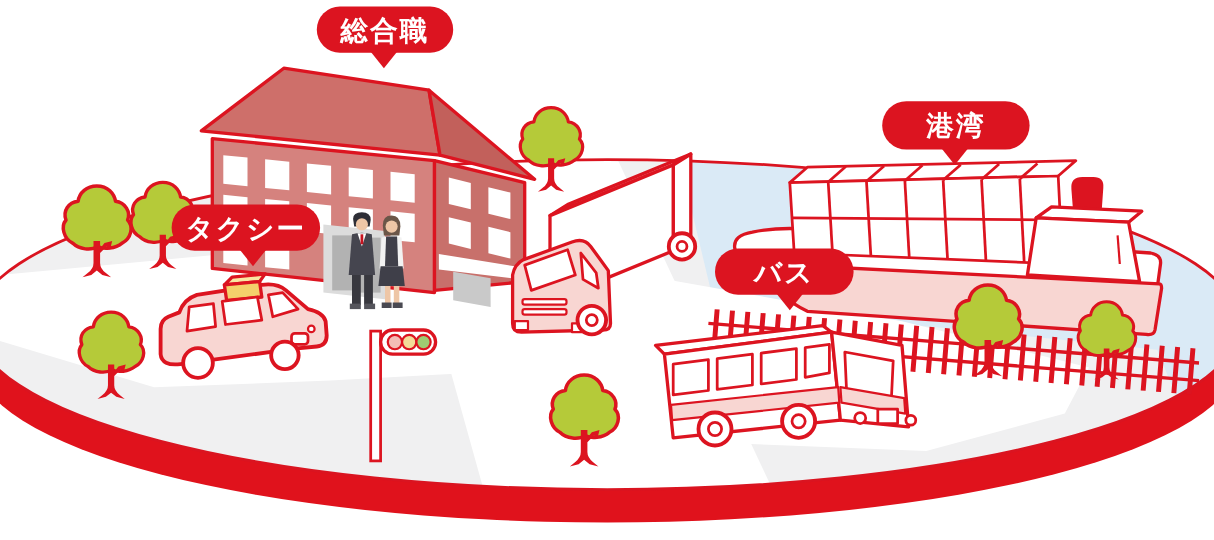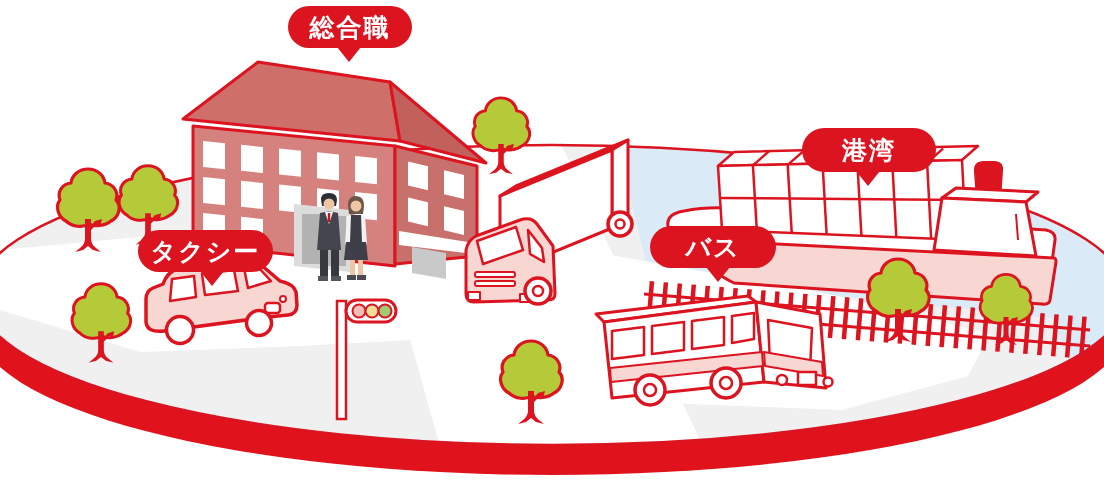--- a/index.html
+++ b/index.html
@@ -205,25 +205,25 @@
     <circle cx="828" cy="382" r="4.5" fill="#ffffff" stroke="#dc1420" stroke-width="2.5"></circle>
   </g>
 
   <use href="#tree" transform="translate(531,377)"></use>
 </svg>
 
 <div class="bubble" style="left:288px;top:6px;width:124px;height:42px;">
   <span>総合職</span>
   <div class="tail" style="left:49px;"></div>
 </div>
-<div class="bubble" style="left:802px;top:92px;width:134px;height:44px;margin-top:36px;">
+<div class="bubble" style="left:802px;top:92px;width:134px;height:44px;">
   <span>港湾</span>
   <div class="tail" style="left:54px;"></div>
 </div>
-<div class="bubble" style="left:138px;top:186px;width:135px;height:42px;margin-top:44px;">
+<div class="bubble" style="left:156px;top:186px;width:135px;height:42px;">
   <span>タクシー</span>
   <div class="tail" style="left:62px;"></div>
 </div>
 <div class="bubble" style="left:650px;top:226px;width:126px;height:42px;text-align:center;">
   <span>バス</span>
   <div class="tail" style="left:56px;"></div>
 </div>
 
 </div>
 

